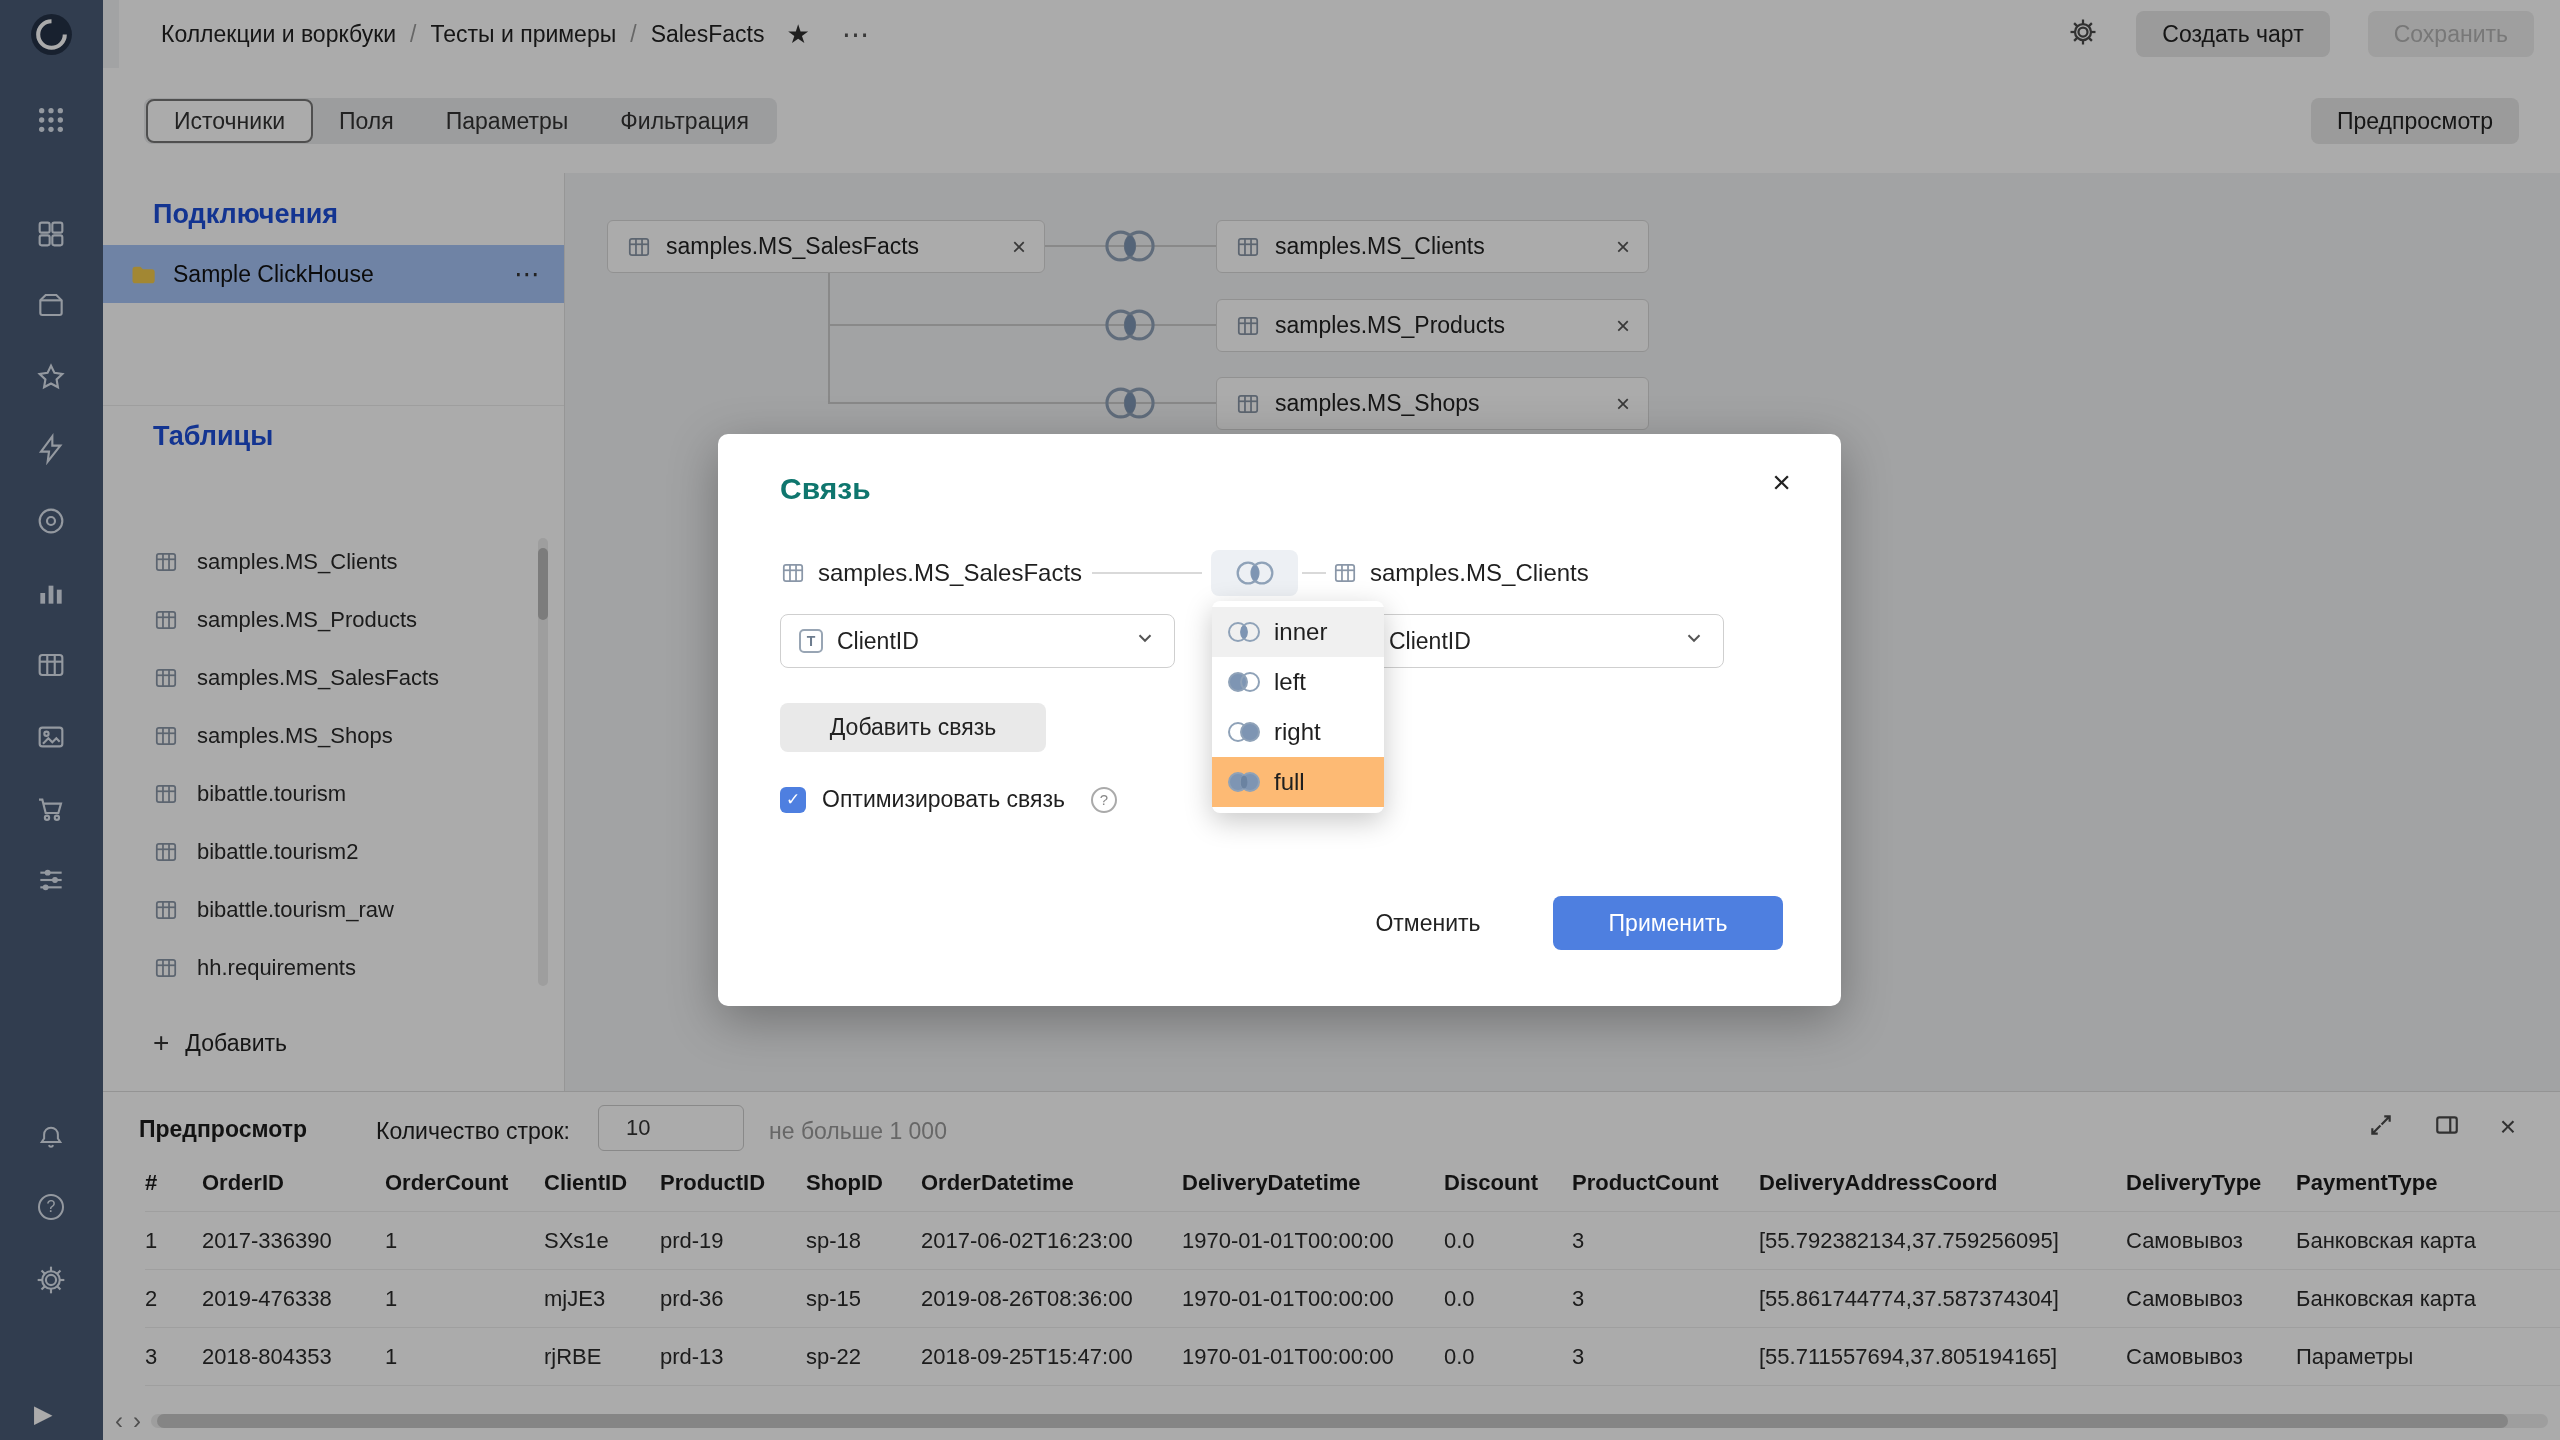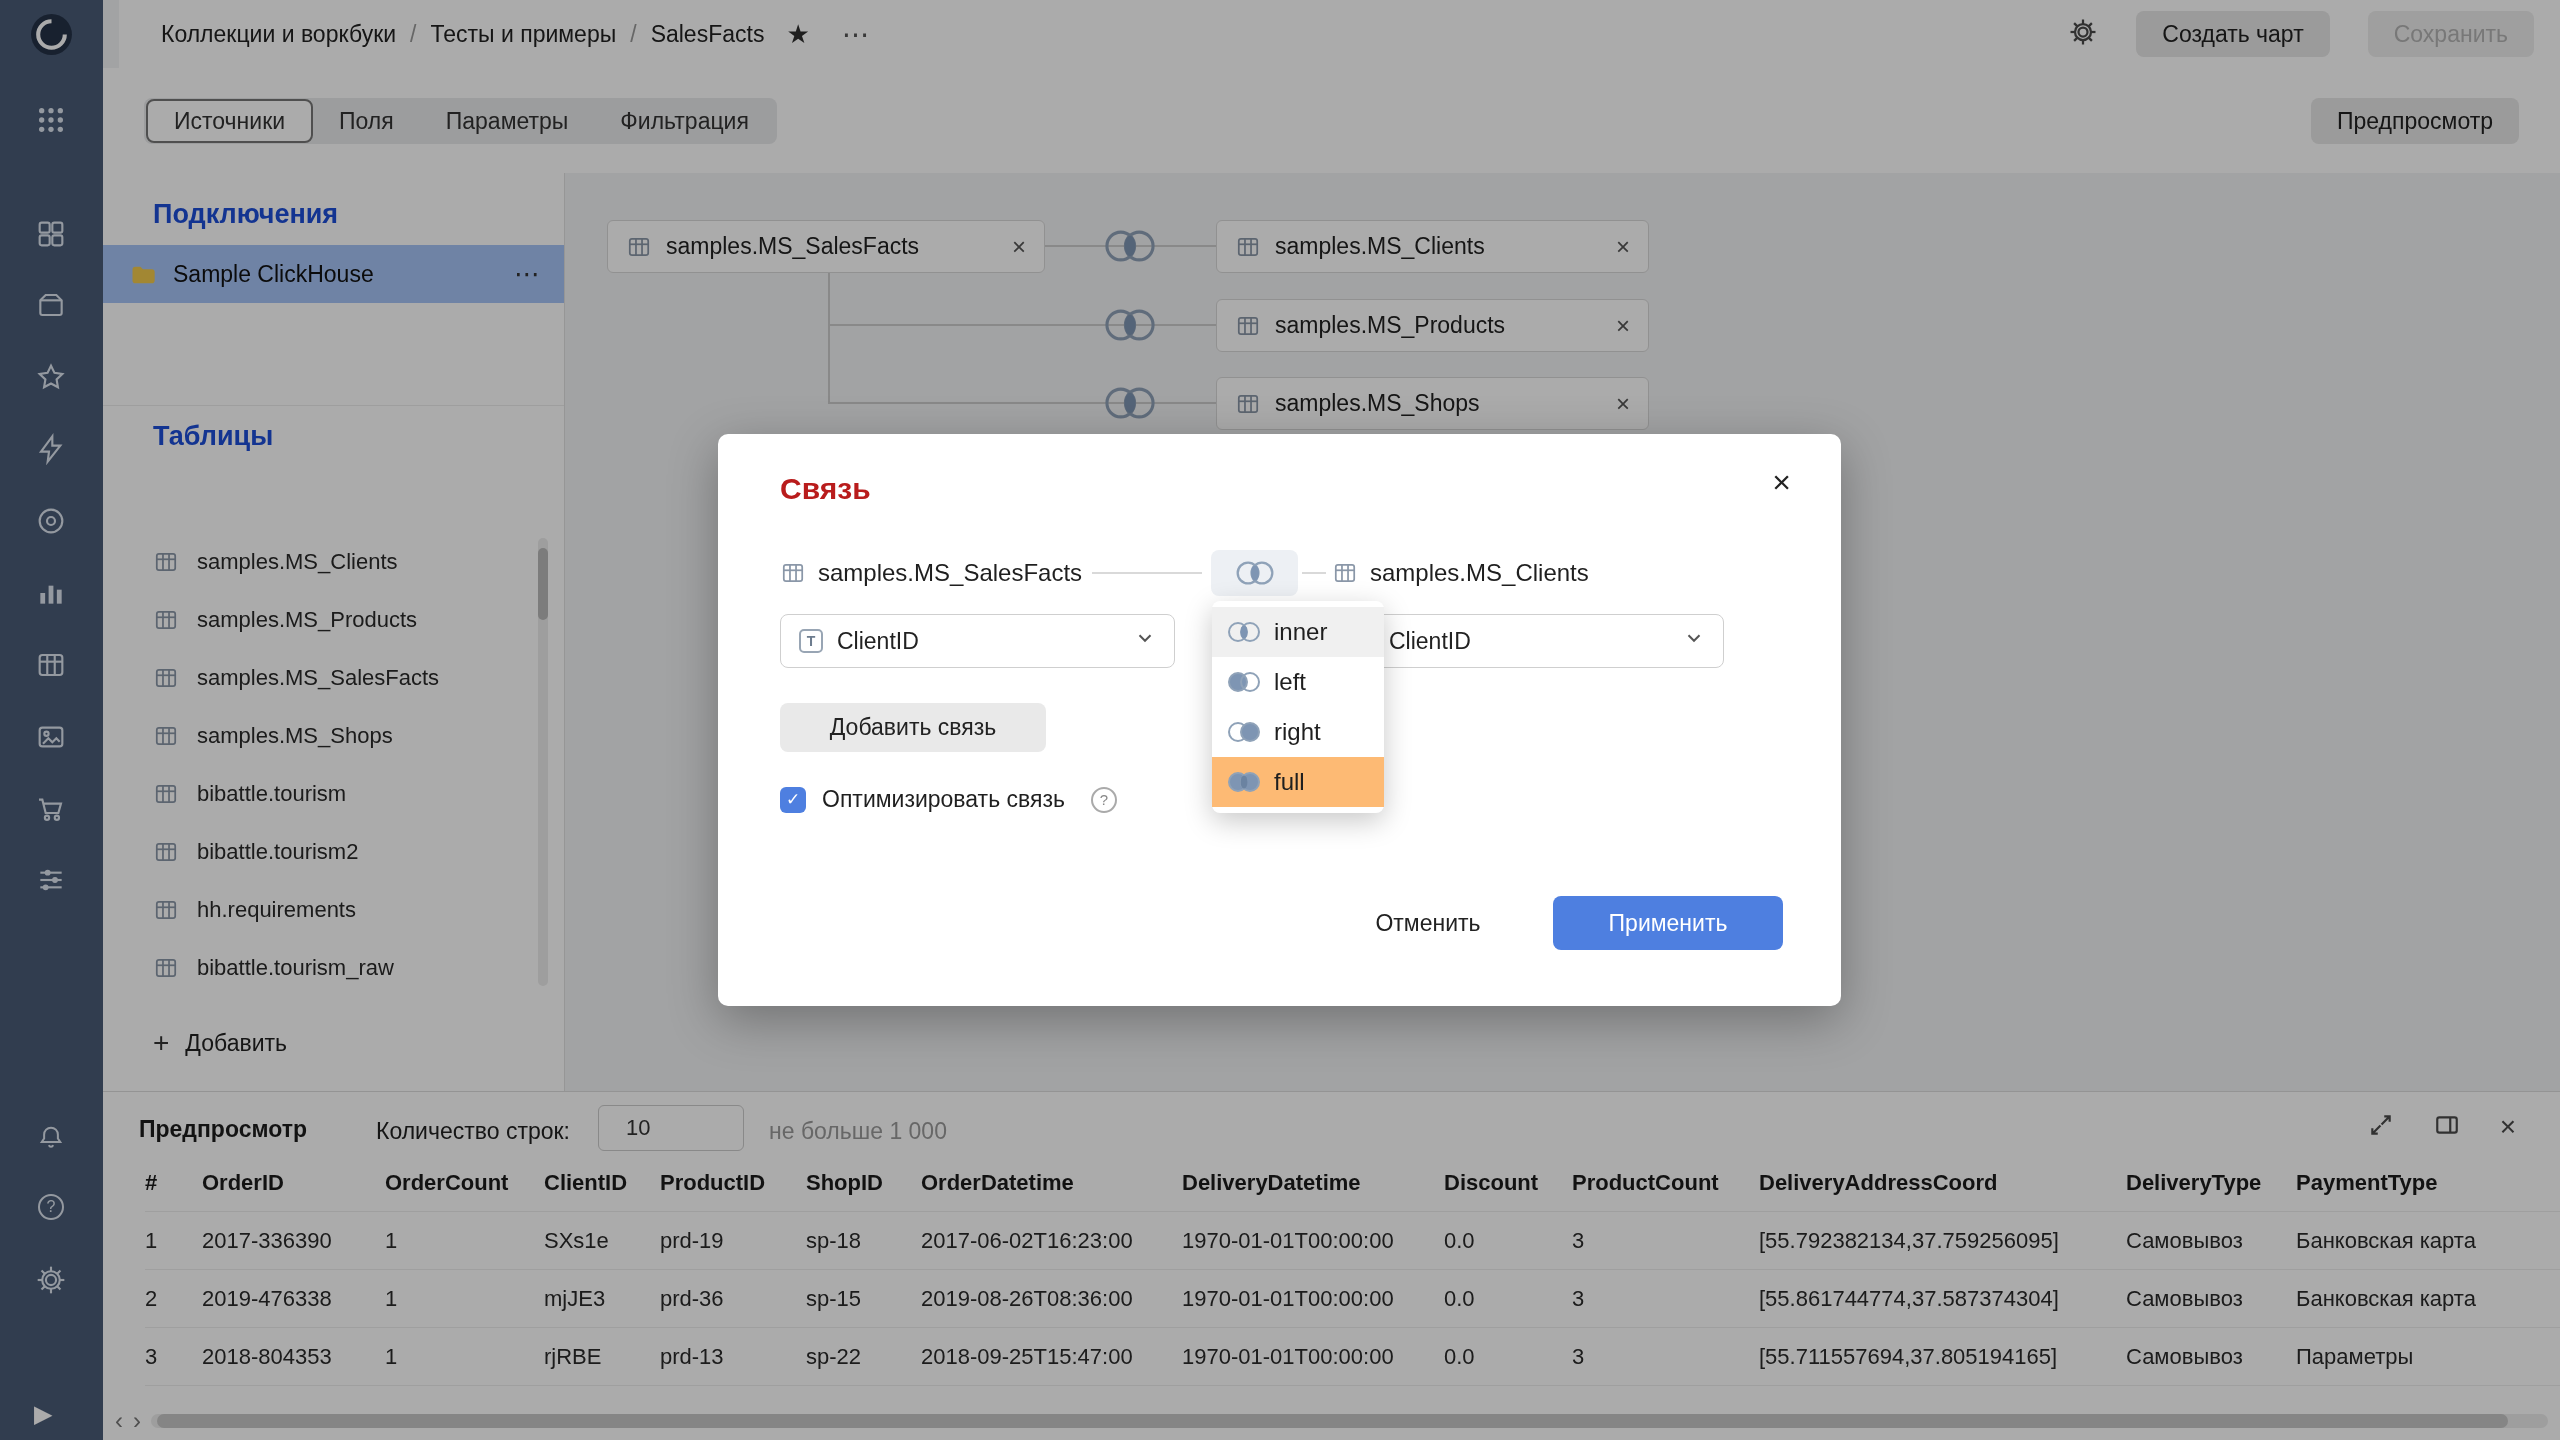--- a/index.html
+++ b/index.html
@@ -74,21 +74,21 @@
   .pv-th { color:#1c1c1c; font-weight:600; }
   .pv-td { color:#2b2b2b; }
   .hscroll { position:absolute; left:0; right:0; top:317px; height:24px; display:flex; align-items:center; padding:0 12px; gap:10px; }
   .hs-arrow { color:#777; font-size:24px; line-height:1; }
   .hs-track { flex:1; height:14px; background:#ececec; border-radius:7px; position:relative; }
   .hs-thumb { position:absolute; left:6px; right:40px; top:0; height:14px; background:#c6c6c6; border-radius:7px; }
 
   
   .overlay { position:absolute; inset:0; background:rgba(0,0,0,0.33); z-index:40; }
   .modal { position:absolute; left:718px; top:434px; width:1123px; height:572px; background:#fff; border-radius:10px; box-shadow:0 14px 50px rgba(0,0,0,0.3); z-index:50; }
-  .m-title { position:absolute; left:62px; top:38px; font-size:30px; font-weight:600; color:#b91c1c; }
+  .m-title { position:absolute; left:62px; top:38px; font-size:30px; font-weight:600; color:#0f766e; }
   .m-close { position:absolute; right:50px; top:32px; font-size:32px; color:#222; line-height:1; }
   .m-tables { position:absolute; left:0; top:116px; width:100%; height:46px; }
   .m-tblicon { position:absolute; top:10px; }
   .m-tbllabel { position:absolute; top:0; height:46px; display:flex; align-items:center; font-size:24px; color:#1f1f1f; white-space:nowrap; }
   .m-conn { position:absolute; top:22px; height:2px; background:#d9d9d9; }
   .m-trigger { position:absolute; left:493px; top:0; width:87px; height:46px; background:#edf0f4; border-radius:8px; display:flex; align-items:center; justify-content:center; }
   .sel { position:absolute; top:180px; height:54px; border:1px solid #cfcfcf; border-radius:8px; display:flex; align-items:center; padding:0 18px; gap:14px; font-size:23px; color:#222; background:#fff; }
   .type-icon { width:24px; height:24px; border:2px solid #98a5b4; border-radius:5px; color:#6d7c8e; font-size:14px; font-weight:bold; display:flex; align-items:center; justify-content:center; flex:0 0 auto; }
   .sel .chev { margin-left:auto; }
   .sel .chev svg { stroke:#555; fill:none; stroke-width:2.2; }
@@ -338,30 +338,30 @@
         </svg>
         <span>bibattle.tourism2</span>
       </div>
     <div class="tbl-item">
         <svg width="26" height="26" viewBox="0 0 24 24">
           <rect x="3.5" y="4.5" width="17" height="15" rx="2"></rect>
           <line x1="3.5" y1="9.5" x2="20.5" y2="9.5"></line>
           <line x1="9.2" y1="4.5" x2="9.2" y2="19.5"></line>
           <line x1="14.8" y1="4.5" x2="14.8" y2="19.5"></line>
         </svg>
+        <span>bibattle.tourism_raw</span>
+      </div>
+    <div class="tbl-item">
+        <svg width="26" height="26" viewBox="0 0 24 24">
+          <rect x="3.5" y="4.5" width="17" height="15" rx="2"></rect>
+          <line x1="3.5" y1="9.5" x2="20.5" y2="9.5"></line>
+          <line x1="9.2" y1="4.5" x2="9.2" y2="19.5"></line>
+          <line x1="14.8" y1="4.5" x2="14.8" y2="19.5"></line>
+        </svg>
         <span>hh.requirements</span>
-      </div>
-    <div class="tbl-item">
-        <svg width="26" height="26" viewBox="0 0 24 24">
-          <rect x="3.5" y="4.5" width="17" height="15" rx="2"></rect>
-          <line x1="3.5" y1="9.5" x2="20.5" y2="9.5"></line>
-          <line x1="9.2" y1="4.5" x2="9.2" y2="19.5"></line>
-          <line x1="14.8" y1="4.5" x2="14.8" y2="19.5"></line>
-        </svg>
-        <span>bibattle.tourism_raw</span>
       </div>
   </div>
   <div class="list-sb">
       <div class="list-sb-thumb"></div>
     </div>
   <div class="add-row">
     <span class="add-plus">+</span>
     <span>Добавить</span>
   </div>
 </div>

